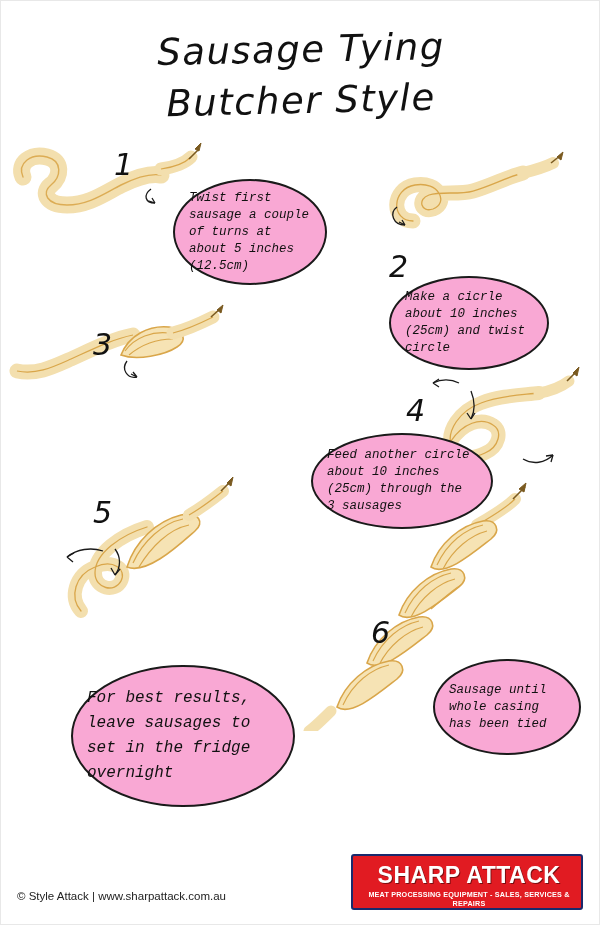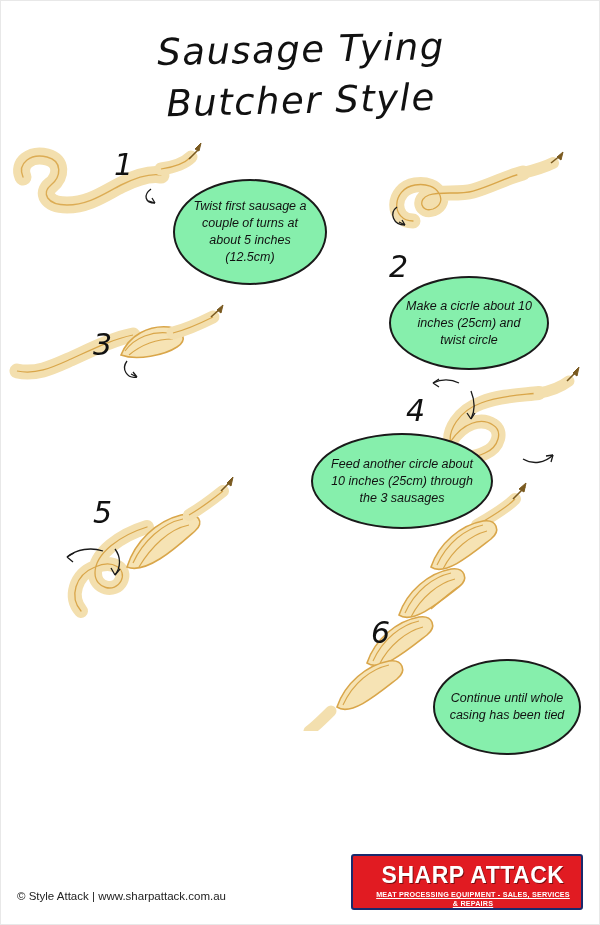--- a/index.html
+++ b/index.html
@@ -60,24 +60,23 @@
 
   
   .bubble {
     position: absolute;
     box-sizing: border-box;
     border: 2px solid #1a1a1a;
     border-radius: 50% / 50%;
     display: flex;
     align-items: center;
     justify-content: center;
-    text-align: center;
-    background: #86efac;
+    background: #f9a8d4;
     color: #111111;
-    font-family: Liberation Sans, sans-serif;
+    font-family: Liberation Mono, monospace;
     font-style: italic;
     font-size: 12.5px;
     line-height: 17px;
     padding: 6px 14px;
   }
   .bubble.big {
     font-size: 16px;
     line-height: 25px;
   }
   .bubble .txt { display: block; }
@@ -97,40 +96,39 @@
   .logo {
     position: absolute;
     right: 16px;
     bottom: 14px;
     width: 232px;
     height: 56px;
     background: #e11b22;
     border: 2px solid #1a2a6c;
     border-radius: 3px;
     box-sizing: border-box;
-    padding: 6px 8px 4px 20px;
+    padding: 6px 8px 4px 12px;
     text-align: center;
   }
   .logo-main {
     font-family: "Liberation Sans", sans-serif;
     font-weight: bold;
     font-size: 23px;
     color: #ffffff;
     letter-spacing: 0.5px;
     line-height: 26px;
     text-shadow: 1px 1px 0 #7a0d10;
   }
   .logo-sub {
     font-family: "Liberation Sans", sans-serif;
     font-weight: bold;
     font-size: 7.2px;
     color: #ffffff;
     letter-spacing: 0.2px;
     margin-top: 2px;
-    text-decoration: underline;
   }
 </style>
 </head>
 <body>
 
 <div id="page">
 
   <div class="title-block">
     <div class="title-line1">Sausage Tying</div>
     <div class="title-line2">Butcher Style</div>
@@ -248,23 +246,26 @@
 
       <path d="M36,226 C44,202 66,184 88,180 C102,178 106,190 96,198 C78,212 50,236 36,226 Z" fill="#f6e3b4" stroke="#d9a64a" stroke-width="1.6"></path>
       <path d="M42,224 C52,202 70,188 88,184" fill="none" stroke="#d9a64a" stroke-width="1.1"></path>
 
       <path d="M30,230 C20,240 14,246 8,250" fill="none" stroke="#f3dfae" stroke-width="11" stroke-linecap="round"></path>
       <path d="M130,128 C140,120 150,110 160,104" fill="none" stroke="#d9a64a" stroke-width="1.2"></path>
     </g>
   </svg>
   <div class="step-num" style="left:370px; top:614px;">6</div>
   <div class="bubble" style="left:432px; top:658px; width:148px; height:96px;">
-    <span class="txt">Continue until whole casing has been tied</span>
-  </div>
-
+    <span class="txt">Sausage until whole casing has been tied</span>
+  </div>
+
+  <div class="bubble big" style="left:70px; top:664px; width:224px; height:142px;">
+    <span class="txt">For best results, leave sausages to set in the fridge overnight</span>
+  </div>
 
   <div class="footer-text">© Style Attack | www.sharpattack.com.au</div>
 
   <div class="logo">
     <div class="logo-main">SHARP ATTACK</div>
     <div class="logo-sub">MEAT PROCESSING EQUIPMENT - SALES, SERVICES &amp; REPAIRS</div>
   </div>
 
 </div>
 

